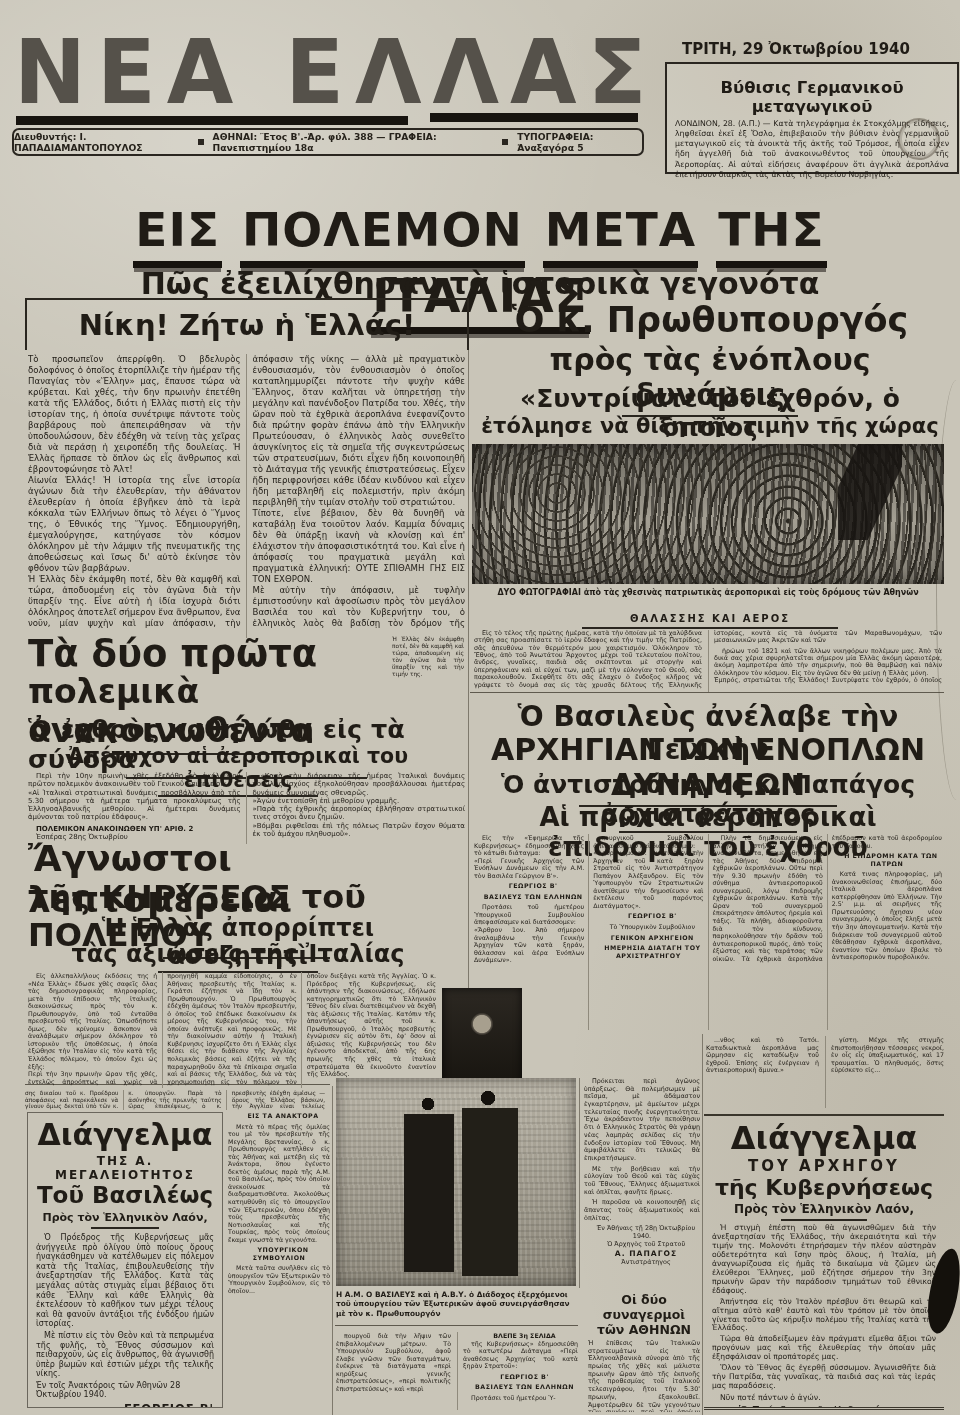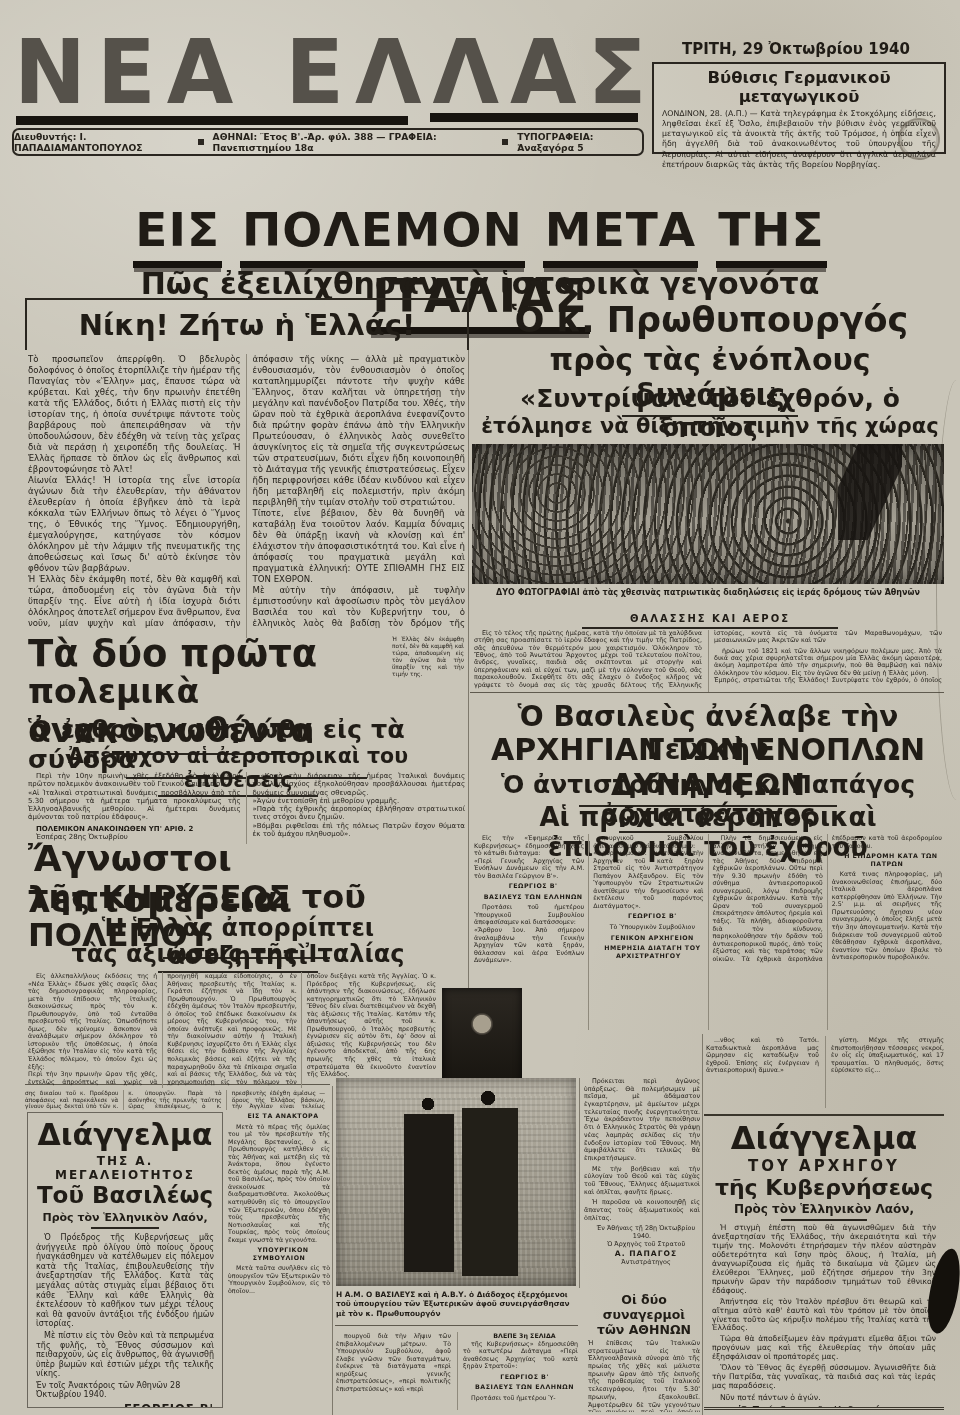--- a/index.html
+++ b/index.html
@@ -13,21 +13,21 @@
   .abs{position:absolute;}
   .c{text-align:center;} .j{text-align:justify;} .b{font-weight:bold;}
   .pre{white-space:pre-line;}
   .clip{overflow:hidden;}
   .logo{font-weight:800;color:#55514a;letter-spacing:11px;font-size:86px;line-height:88px;
     transform:scaleY(1.04);transform-origin:top left;white-space:nowrap;}
   .bar{background:#17140f;height:9px;}
   .strip{border:2px solid #2a2620;border-radius:7px;display:flex;align-items:center;
     justify-content:center;gap:9px;font-size:9.2px;font-weight:bold;color:#26221b;}
   .sq{width:6px;height:6px;background:#2a2620;flex:0 0 auto;}
-  .brief{border:2px solid #2a2620;padding:3px 8px;background:rgba(255,255,250,.15);}
+  .brief{border:2px solid #2a2620;padding:13px 8px;background:rgba(255,255,250,.15);margin-left:13px;}
   .brief h2{margin:1px 0 3px;font-size:16.5px;text-align:center;}
   .brief p{margin:0;font-size:7.8px;line-height:1.3;text-align:justify;}
   .uword{display:inline-block;border-bottom:7px solid #17130e;
     box-shadow:0 5px 0 -1px rgba(23,19,14,.55);padding:0 2px 4px;margin:0 9px;}
   .ruled::after{content:"";display:block;width:55%;margin:3px auto 0;
     border-top:2px solid #2a261f;box-shadow:0 3px 0 -1px rgba(42,38,31,.45);}
   .ruled-n::after{width:38%;}
   .cols2{column-count:2;column-gap:12px;column-rule:1px solid #8f8a7c;}
   .cols3{column-count:3;column-gap:10px;column-rule:1px solid #8f8a7c;}
   .cols4{column-count:4;column-gap:9px;column-rule:1px solid #8f8a7c;}
@@ -110,21 +110,21 @@
 Μὲ αὐτὴν τὴν ἀπόφασιν, μὲ τυφλὴν ἐμπιστοσύνην καὶ ἀφοσίωσιν πρὸς τὸν μεγάλον Βασιλέα του καὶ τὸν Κυβερνήτην του, ὁ ἑλληνικὸς λαὸς θὰ βαδίσῃ τὸν δρόμον τῆς πεπρωμένης του, εἰς τὸ τέρμα τοῦ ὁποίου ὑπάρχει ἡ ἀναμφισβήτητος Νίκη τῆς Ἑλλάδος, μία νίκη ἡ ὁποία θὰ δώσῃ εἰς τὴν Πατρίδα μας ὅ,τι ἱστορικῶς τῆς ἀνήκει.
 Ὁ κύβος ἐρρίφθη. Ἂς εἶνε εὐλογημένη ἡ ὥρα. Ἐμπρὸς μὲ τὴν βοήθειαν τοῦ Θεοῦ καὶ μὲ τὴν κραυγήν:
 — Νίκη! Ζήτω ἡ Ἑλλάς!</div>
 
   <div class="abs c b" style="left:478px;top:300px;width:464px;font-size:35px;">Ὁ κ. Πρωθυπουργός</div>
   <div class="abs c ruled ruled-n" style="left:478px;top:342px;width:464px;font-size:30px;font-weight:600;">πρὸς τὰς ἐνόπλους δυνάμεις</div>
   <div class="abs c" style="left:478px;top:384px;width:464px;font-size:25px;font-weight:900;">«Συντρίψατε τὸν ἐχθρόν, ὁ ὁποῖος</div>
   <div class="abs c b" style="left:478px;top:414px;width:464px;font-size:21px;">ἐτόλμησε νὰ θίξη τὴν τιμὴν τῆς χώρας μας»</div>
 
   <div class="abs photo crowd" style="left:472px;top:444px;width:472px;height:140px;"></div>
-  <div class="abs c b" style="left:476px;top:588px;width:464px;font-size:8px;">ΔΥΟ ΦΩΤΟΓΡΑΦΙΑΙ ἀπὸ τὰς χθεσινὰς πατριωτικὰς διαδηλώσεις εἰς ἱεράς δρόμους τῶν Ἀθηνῶν</div>
+  <div class="abs c b" style="left:476px;top:588px;width:464px;font-size:8px;">ΔΥΟ ΦΩΤΟΓΡΑΦΙΑΙ ἀπὸ τὰς χθεσινὰς πατριωτικὰς ἀεροπορικαὶ εἰς τοὺς δρόμους τῶν Ἀθηνῶν</div>
 
   <div class="abs c b ruled" style="left:478px;top:613px;width:464px;font-size:10px;letter-spacing:2px;">ΘΑΛΑΣΣΗΣ ΚΑΙ ΑΕΡΟΣ</div>
   <div class="abs cols2 j clip body-sm" style="left:474px;top:630px;width:468px;height:62px;font-size:6.4px;line-height:1.15;">
     <p class="pre">Εἰς τὸ τέλος τῆς πρώτης ἡμέρας, κατὰ τὴν ὁποίαν μὲ τὰ χαλύβδινα στήθη σας προασπίσατε τὸ ἱερὸν ἔδαφος καὶ τὴν τιμὴν τῆς Πατρίδος, σᾶς ἀπευθύνω τὸν θερμότερόν μου χαιρετισμόν. Ὁλόκληρον τὸ Ἔθνος, ἀπὸ τοῦ Ἀνωτάτου Ἄρχοντος μέχρι τοῦ τελευταίου πολίτου, ἄνδρες, γυναῖκες, παιδιὰ σᾶς σκέπτονται μὲ στοργὴν καὶ ὑπερηφάνειαν καὶ αἱ εὐχαί των, μαζὶ μὲ τὴν εὐλογίαν τοῦ Θεοῦ, σᾶς παρακολουθοῦν. Σκεφθῆτε ὅτι σᾶς ἔλαχεν ὁ ἔνδοξος κλῆρος νὰ γράψετε τὸ ὄνομά σας εἰς τὰς χρυσᾶς δέλτους τῆς Ἑλληνικῆς ἱστορίας, κοντὰ εἰς τὰ ὀνόματα τῶν Μαραθωνομάχων, τῶν μεσαιωνικῶν μας Ἀκριτῶν καὶ τῶν</p>
     <p class="pre">ἡρώων τοῦ 1821 καὶ τῶν ἄλλων νικηφόρων πολέμων μας. Ἀπὸ τὰ δικά σας χέρια σφυρηλατεῖται σήμερον μία Ἑλλὰς ἀκόμη ὡραιοτέρα, ἀκόμη λαμπροτέρα ἀπὸ τὴν σημερινήν, ποὺ θὰ θαμβώσῃ καὶ πάλιν ὁλόκληρον τὸν κόσμον. Εἰς τὸν ἀγῶνα δὲν θὰ μείνῃ ἡ Ἑλλὰς μόνη.
 Ἐμπρός, στρατιῶται τῆς Ἑλλάδος! Συντρίψατε τὸν ἐχθρόν, ὁ ὁποῖος ἐτόλμησε νὰ θίξῃ τὴν τιμὴν τῆς Χώρας μας. Ἡ νίκη εἶνε μαζί σας, ἡ δόξα σᾶς περιμένει.</p>
 
   </div>
 
   <div class="abs" style="left:28px;top:632px;width:350px;font-size:37px;font-weight:900;">Τὰ δύο πρῶτα</div>

